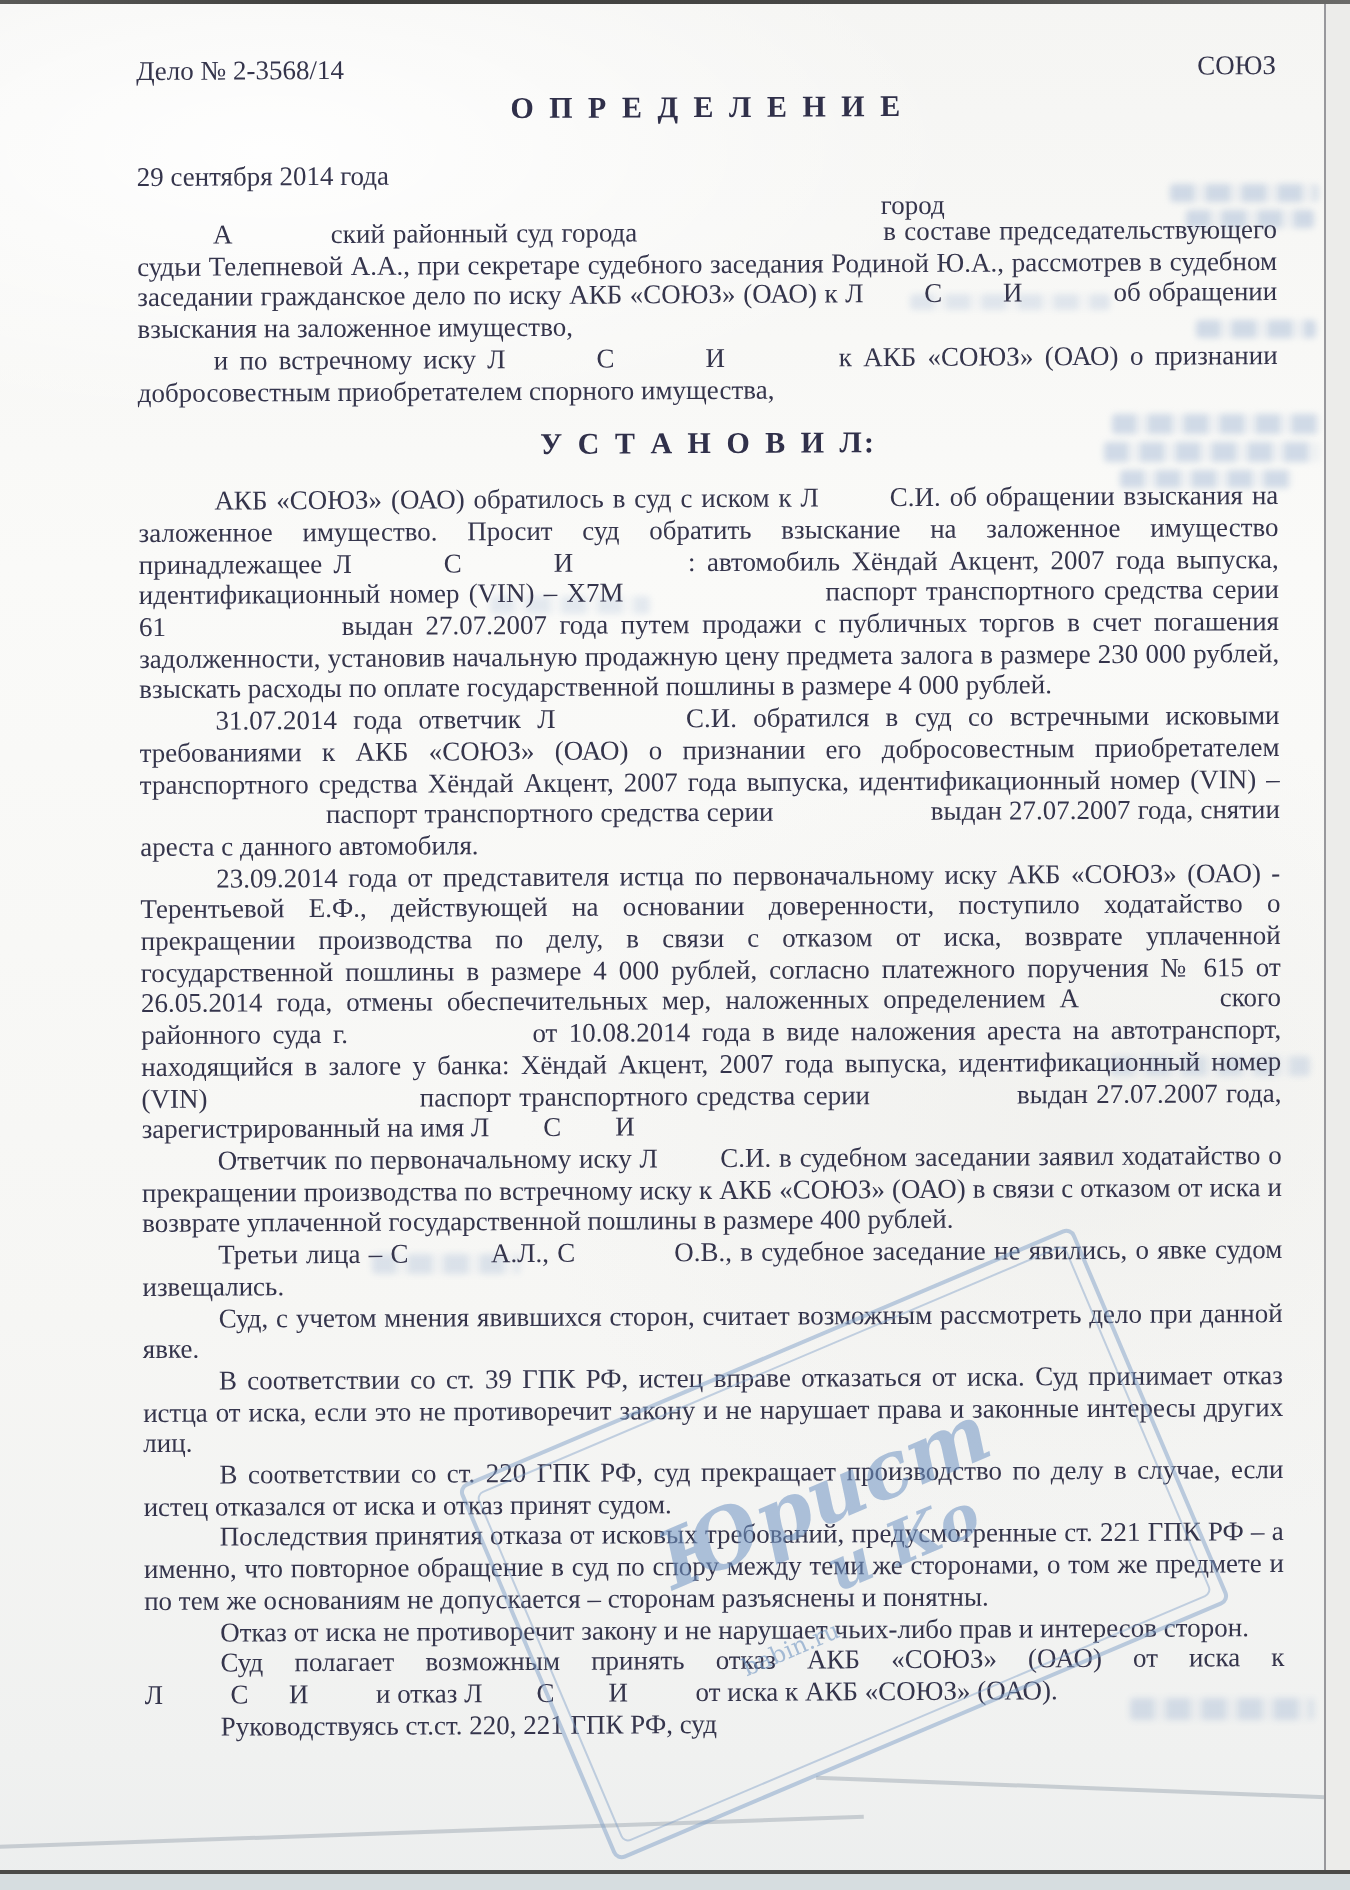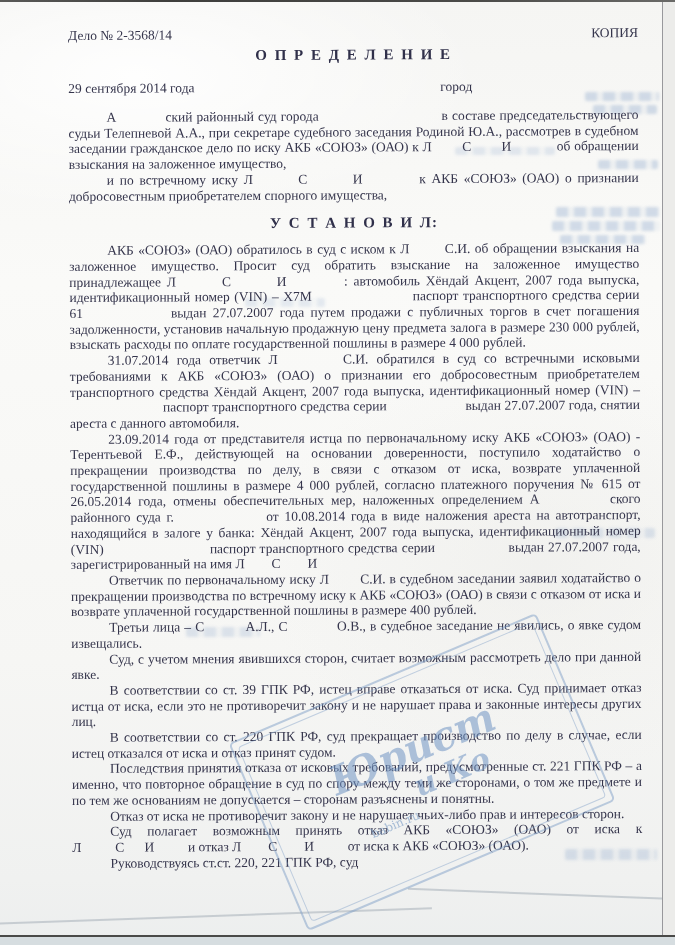--- a/index.html
+++ b/index.html
@@ -8,21 +8,21 @@
     font-family:"Liberation Serif", serif; color:#35354c;
     background:
       radial-gradient(ellipse 500px 200px at 20% 8%, rgba(255,255,255,.9), rgba(255,255,255,0) 70%),
       radial-gradient(ellipse 400px 300px at 80% 60%, rgba(235,235,232,.5), rgba(255,255,255,0) 70%),
       linear-gradient(180deg,#f5f5f3 0%, #fafaf8 30%, #f6f6f4 70%, #f0f1f0 93%, #eceeee 100%);
   }
   .content { position:absolute; left:68px; top:28px; width:570px; z-index:3; transform:rotate(-0.3deg); transform-origin:0 0; }
   .row-head { display:flex; justify-content:space-between; font-size:13.5px; }
   .doc-title { text-align:center; font-weight:bold; font-size:15px; letter-spacing:1px; word-spacing:2px; margin-top:4px; color:#30304a; }
   .row-date { position:relative; margin-top:16px; font-size:13.5px; height:17px; }
-  .row-date .city { position:absolute; left:372px; top:0; }
+  .row-date .city { position:absolute; left:372px; top:16px; }
   .intro-block { margin-top:12px; }
   .para { margin:0; font-size:13.5px; line-height:15.7px; text-align:justify; text-indent:38px; }
   .section-heading { text-align:center; font-weight:bold; font-size:15px; letter-spacing:1px; word-spacing:2px; margin:12px 0 10px; color:#30304a; }
 
   
   .edge-top { position:absolute; top:0; left:0; right:0; height:2px; z-index:8;
     background:linear-gradient(90deg,#5a5a58, #3e3e3c 25%, #4a4a48 70%, #6a6a68); }
   .page-right-margin { position:absolute; top:0; right:0; width:12px; bottom:8px; z-index:4;
     background:#ececea; border-left:1.5px solid #98989c; }
   .scanner-bed { position:absolute; left:0; right:0; bottom:0; height:8px; background:#d6dde0; z-index:9; }
@@ -63,21 +63,21 @@
   <div class="ghost" style="left:552px;top:221px;width:108px;height:10px"></div>
   <div class="ghost" style="left:560px;top:235px;width:86px;height:9px"></div>
   <div class="ghost" style="left:245px;top:298px;width:80px;height:9px;opacity:.55"></div>
   <div class="ghost" style="left:555px;top:528px;width:100px;height:10px;opacity:.7"></div>
   <div class="ghost" style="left:186px;top:627px;width:74px;height:10px;opacity:.7"></div>
   <div class="ghost" style="left:565px;top:849px;width:92px;height:11px;opacity:.8"></div>
 
   <div class="content">
     <div class="row-head">
       <span>Дело № 2-3568/14</span>
-      <span>КОПИЯ</span>
+      <span>СОЮЗ</span>
     </div>
 
     <div class="doc-title">О П Р Е Д Е Л Е Н И Е</div>
 
     <div class="row-date">
       <span>29 сентября 2014 года</span>
       <span class="city">город</span>
     </div>
 
     <div class="intro-block">

